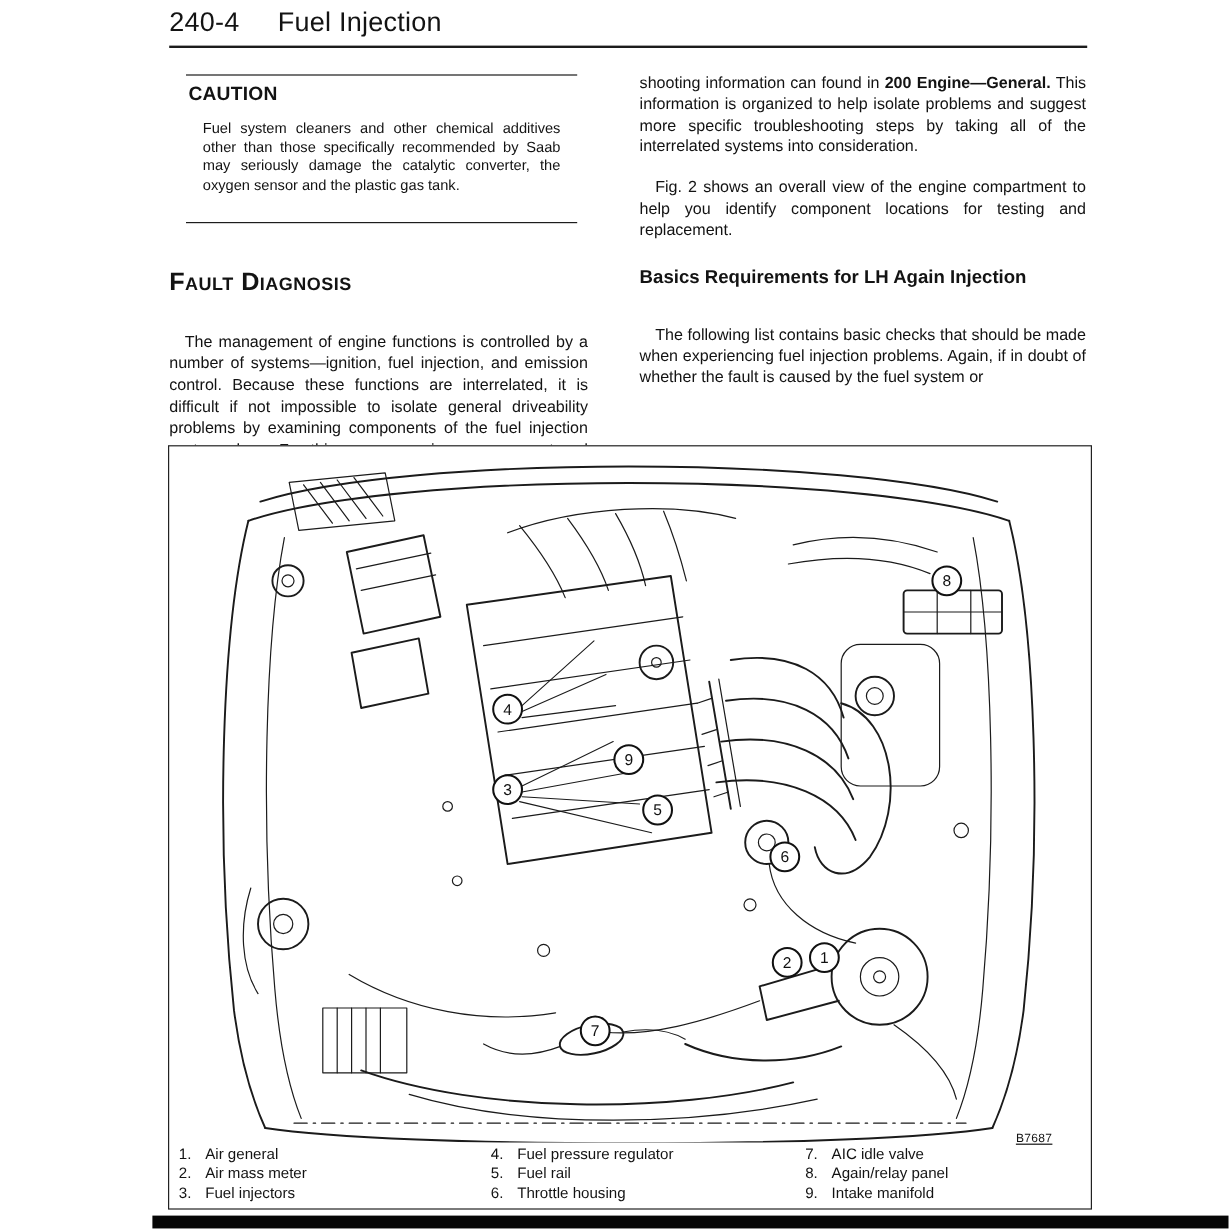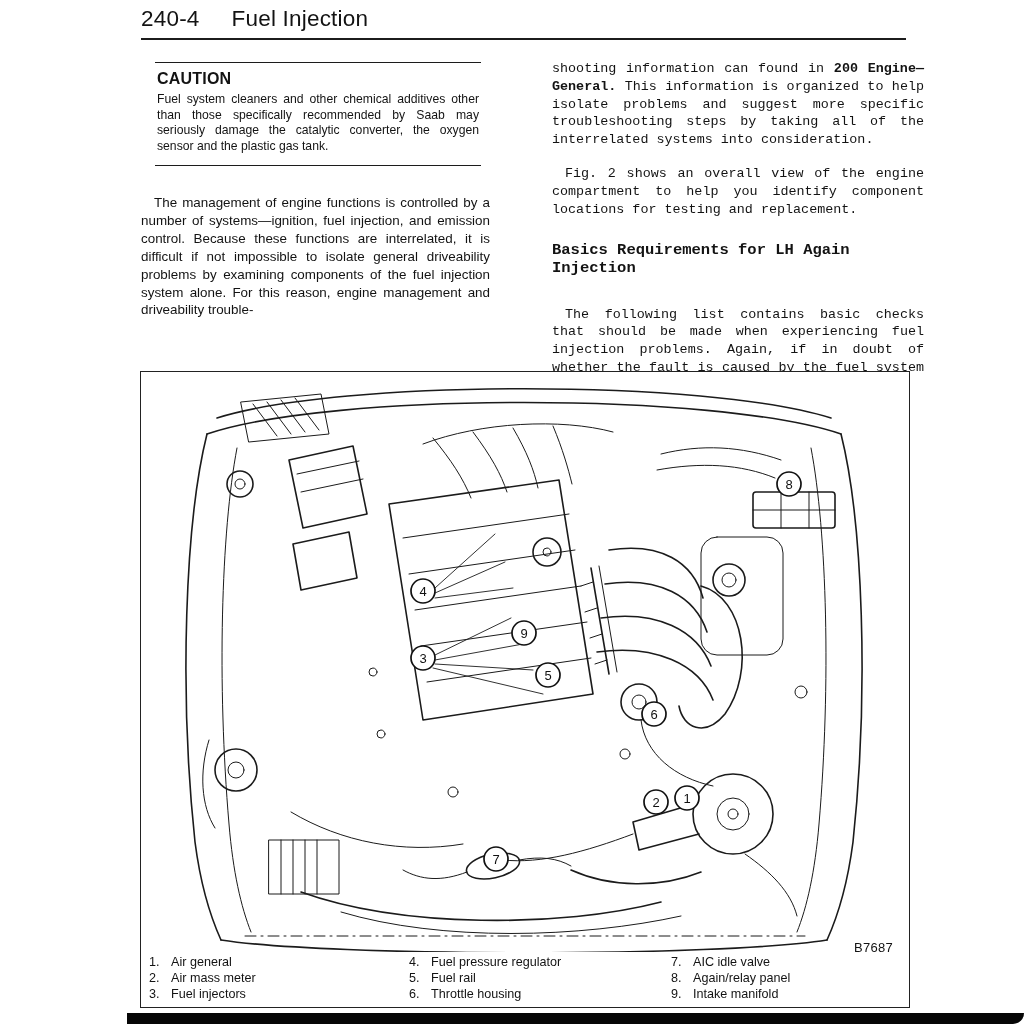--- a/index.html
+++ b/index.html
@@ -1,61 +1,61 @@
 <!DOCTYPE html>
 <html><head>
 <meta charset="utf-8">
 <style>
   html,body{margin:0;padding:0;background:#fff;}
   .page{
     position:relative;width:1024px;height:1024px;background:#ffffff;
-    font-family:"Liberation Sans", sans-serif;color:#131313;overflow:hidden;border-radius:11px;
+    font-family:"Liberation Sans", sans-serif;color:#131313;overflow:hidden;
   }
   
   .hdr{
     position:absolute;left:141px;top:6px;width:765px;
     font-size:22.5px;letter-spacing:.2px;padding-bottom:6px;
     border-bottom:2px solid #1c1c1c;
   }
   .hdr .num{margin-right:32px;}
   
   .col-left{position:absolute;left:141px;top:62px;width:349px;}
-  .col-right{position:absolute;left:552px;top:60px;width:372px;font-family:Liberation Mono, monospace;}
+  .col-right{position:absolute;left:533px;top:60px;width:372px;}
   .body-text{
     margin:0;font-size:13.4px;line-height:1.33;text-align:justify;
   }
   .indent{text-indent:13px;}
   .mt{margin-top:16px;}
   
   .caution{
     margin-left:14px;width:326px;box-sizing:border-box;
     border-top:1.6px solid #1c1c1c;border-bottom:1.6px solid #1c1c1c;
     padding:7px 2px 11px 2px;
   }
   .caution-title{font-weight:bold;font-size:16px;margin-bottom:4px;letter-spacing:.2px;}
-  .caution-text{margin:0;font-size:12.2px;line-height:1.28;text-align:justify;}
+  .caution-text{margin:12px;font-size:12.2px;line-height:1.28;text-align:justify;}
   h2.fault{
     margin:38px 0 0 0;font-size:21px;font-weight:bold;
     font-variant:small-caps;letter-spacing:.4px;
   }
   .col-left .body-text{margin-top:28px;}
   h3.basics{margin:22px 0 0 0;font-size:15.5px;font-weight:bold;}
   .col-right .p3{margin-top:29px;}
   
   figure.engine{
     position:absolute;left:140px;top:371px;width:770px;height:637px;margin:0;
     border:1.6px solid #222;box-sizing:border-box;background:#fff;
   }
   svg.art{display:block;width:766px;height:580px;}
   .ln path,.ln circle,.ln rect,.ln ellipse{fill:none;stroke:#1b1b1b;stroke-width:1.6;stroke-linecap:round;stroke-linejoin:round;}
   .ln .thin{stroke-width:1;}
   .ln .hair{stroke-width:.9;}
   .callout circle{fill:#fff;stroke:#111;stroke-width:1.7;}
   .callout text{font-family:"Liberation Sans",sans-serif;font-size:13px;fill:#111;text-anchor:middle;}
-  .fig-code{position:absolute;right:16px;bottom:52px;font-size:13px;letter-spacing:.3px;}
+  .fig-code{position:absolute;right:32px;bottom:52px;font-size:10px;letter-spacing:.3px;text-decoration:underline;}
   .legend{
     position:absolute;left:8px;right:8px;bottom:4px;
     display:grid;grid-template-columns:260px 262px 1fr;
     font-size:12.6px;line-height:1.26;
   }
   .legend .item{display:flex;}
   .legend .n{width:22px;flex:0 0 22px;}
   
   .edge-bar{position:absolute;left:127px;bottom:0;width:897px;height:11px;background:#060606;}
 </style>
@@ -66,20 +66,21 @@
 
   <div class="hdr">
     <span class="num">240-4</span><span>Fuel Injection</span>
   </div>
 
   <div class="col-left">
     <div class="caution">
       <div class="caution-title">CAUTION</div>
       <p class="caution-text">Fuel system cleaners and other chemical additives other than those specifically recommended by Saab may seriously damage the catalytic converter, the oxygen sensor and the plastic gas tank.</p>
     </div>
+    <h2 class="fault">Fault Diagnosis</h2>
     <p class="body-text indent">The management of engine functions is controlled by a number of systems—ignition, fuel injection, and emission control. Because these functions are interrelated, it is difficult if not impossible to isolate general driveability problems by examining components of the fuel injection system alone. For this reason, engine management and driveability trouble-</p>
   </div>
 
   <div class="col-right">
     <p class="body-text"><span>shooting information can found in </span><strong>200 Engine—General.</strong><span> This information is organized to help isolate problems and suggest more specific troubleshooting steps by taking all of the interrelated systems into consideration.</span></p>
     <p class="body-text indent mt">Fig. 2 shows an overall view of the engine compartment to help you identify component locations for testing and replacement.</p>
     <h3 class="basics">Basics Requirements for LH Again Injection</h3>
     <p class="body-text indent p3">The following list contains basic checks that should be made when experiencing fuel injection problems. Again, if in doubt of whether the fault is caused by the fuel system or</p>
   </div>
 

